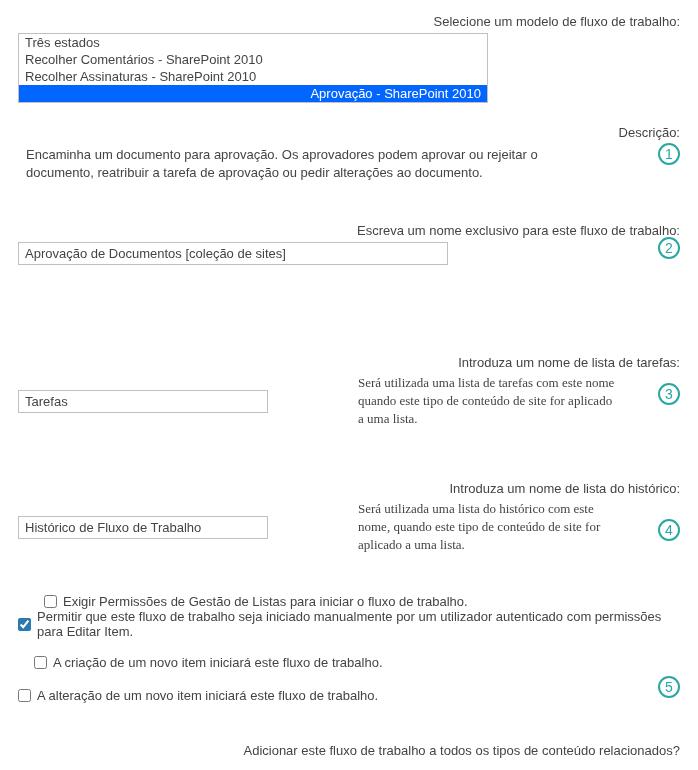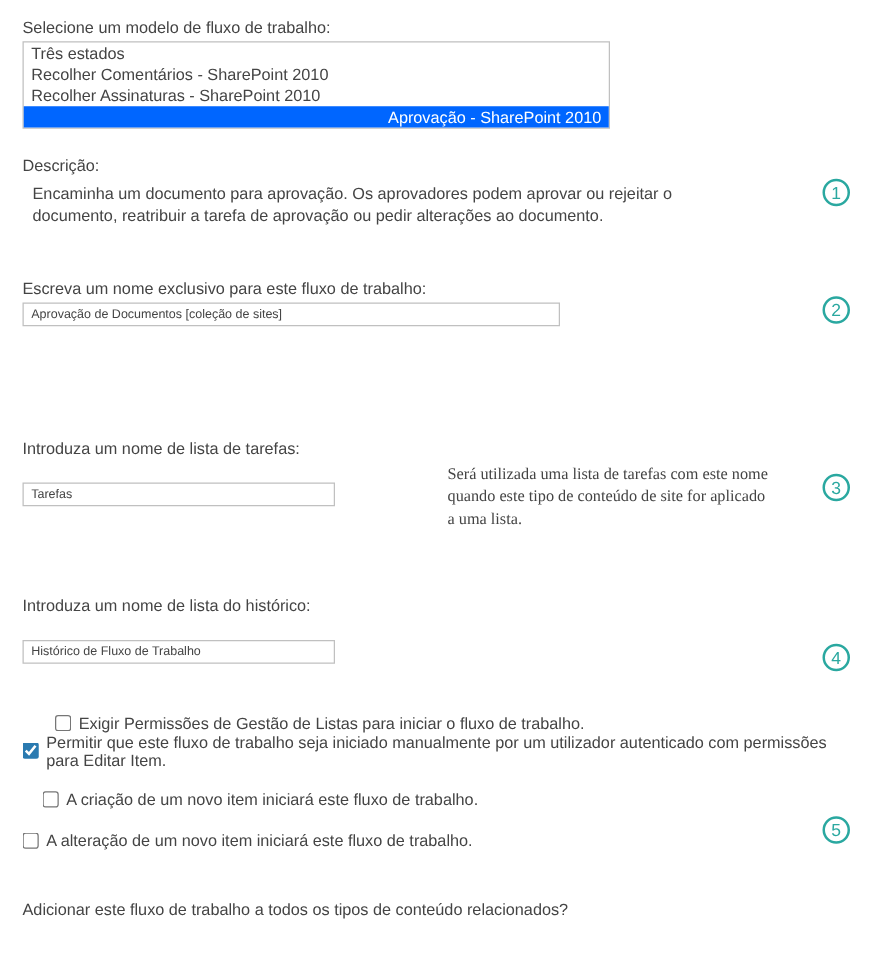--- a/index.html
+++ b/index.html
@@ -9,20 +9,21 @@
     color: #444;
     margin: 0;
     padding: 14px 18px;
     width: 698px;
     background: #fff;
   }
   .label {
     font-size: 13px;
     color: #444;
     margin-bottom: 4px;
+    text-align: right;
   }
   .listbox {
     border: 1px solid #c0c0c0;
     width: 470px;
     font-size: 13px;
   }
   .listbox-item {
     padding: 1px 6px;
     cursor: default;
   }
@@ -35,21 +36,21 @@
     margin-top: 22px;
   }
   .desc-text {
     padding: 2px 0 0 8px;
     width: 540px;
     line-height: 1.35;
   }
   .input-text {
     border: 1px solid #c0c0c0;
     padding: 3px 6px;
-    font-size: 10px;
+    font-size: 13px;
     font-family: inherit;
     color: #444;
   }
   .name-input { width: 430px; }
   .small-input { width: 250px; margin-top: 16px; }
   .section { position: relative; }
   .callout {
     position: absolute;
     right: 0;
     width: 22px;
@@ -119,20 +120,21 @@
     <input type="text" class="input-text small-input" value="Tarefas" style="">
     <div class="helper">Será utilizada uma lista de tarefas com este nome quando este tipo de conteúdo de site for aplicado a uma lista.</div>
   </div>
   <div class="callout" style="top:28px;">3</div>
 </div>
 
 <div class="section" style="margin-top:52px;">
   <div class="label">Introduza um nome de lista do histórico:</div>
   <div class="row-flex">
     <input type="text" class="input-text small-input" value="Histórico de Fluxo de Trabalho" style="">
+    <div class="helper">Será utilizada uma lista do histórico com este nome, quando este tipo de conteúdo de site for aplicado a uma lista.</div>
   </div>
   <div class="callout" style="top:38px;">4</div>
 </div>
 
 <div class="section" style="margin-top:40px;">
   <div class="chk-line indent" style="margin-top:6px;">
     <input type="checkbox" style="">
     <span>Exigir Permissões de Gestão de Listas para iniciar o fluxo de trabalho.</span>
   </div>
   <div class="chk-line">

